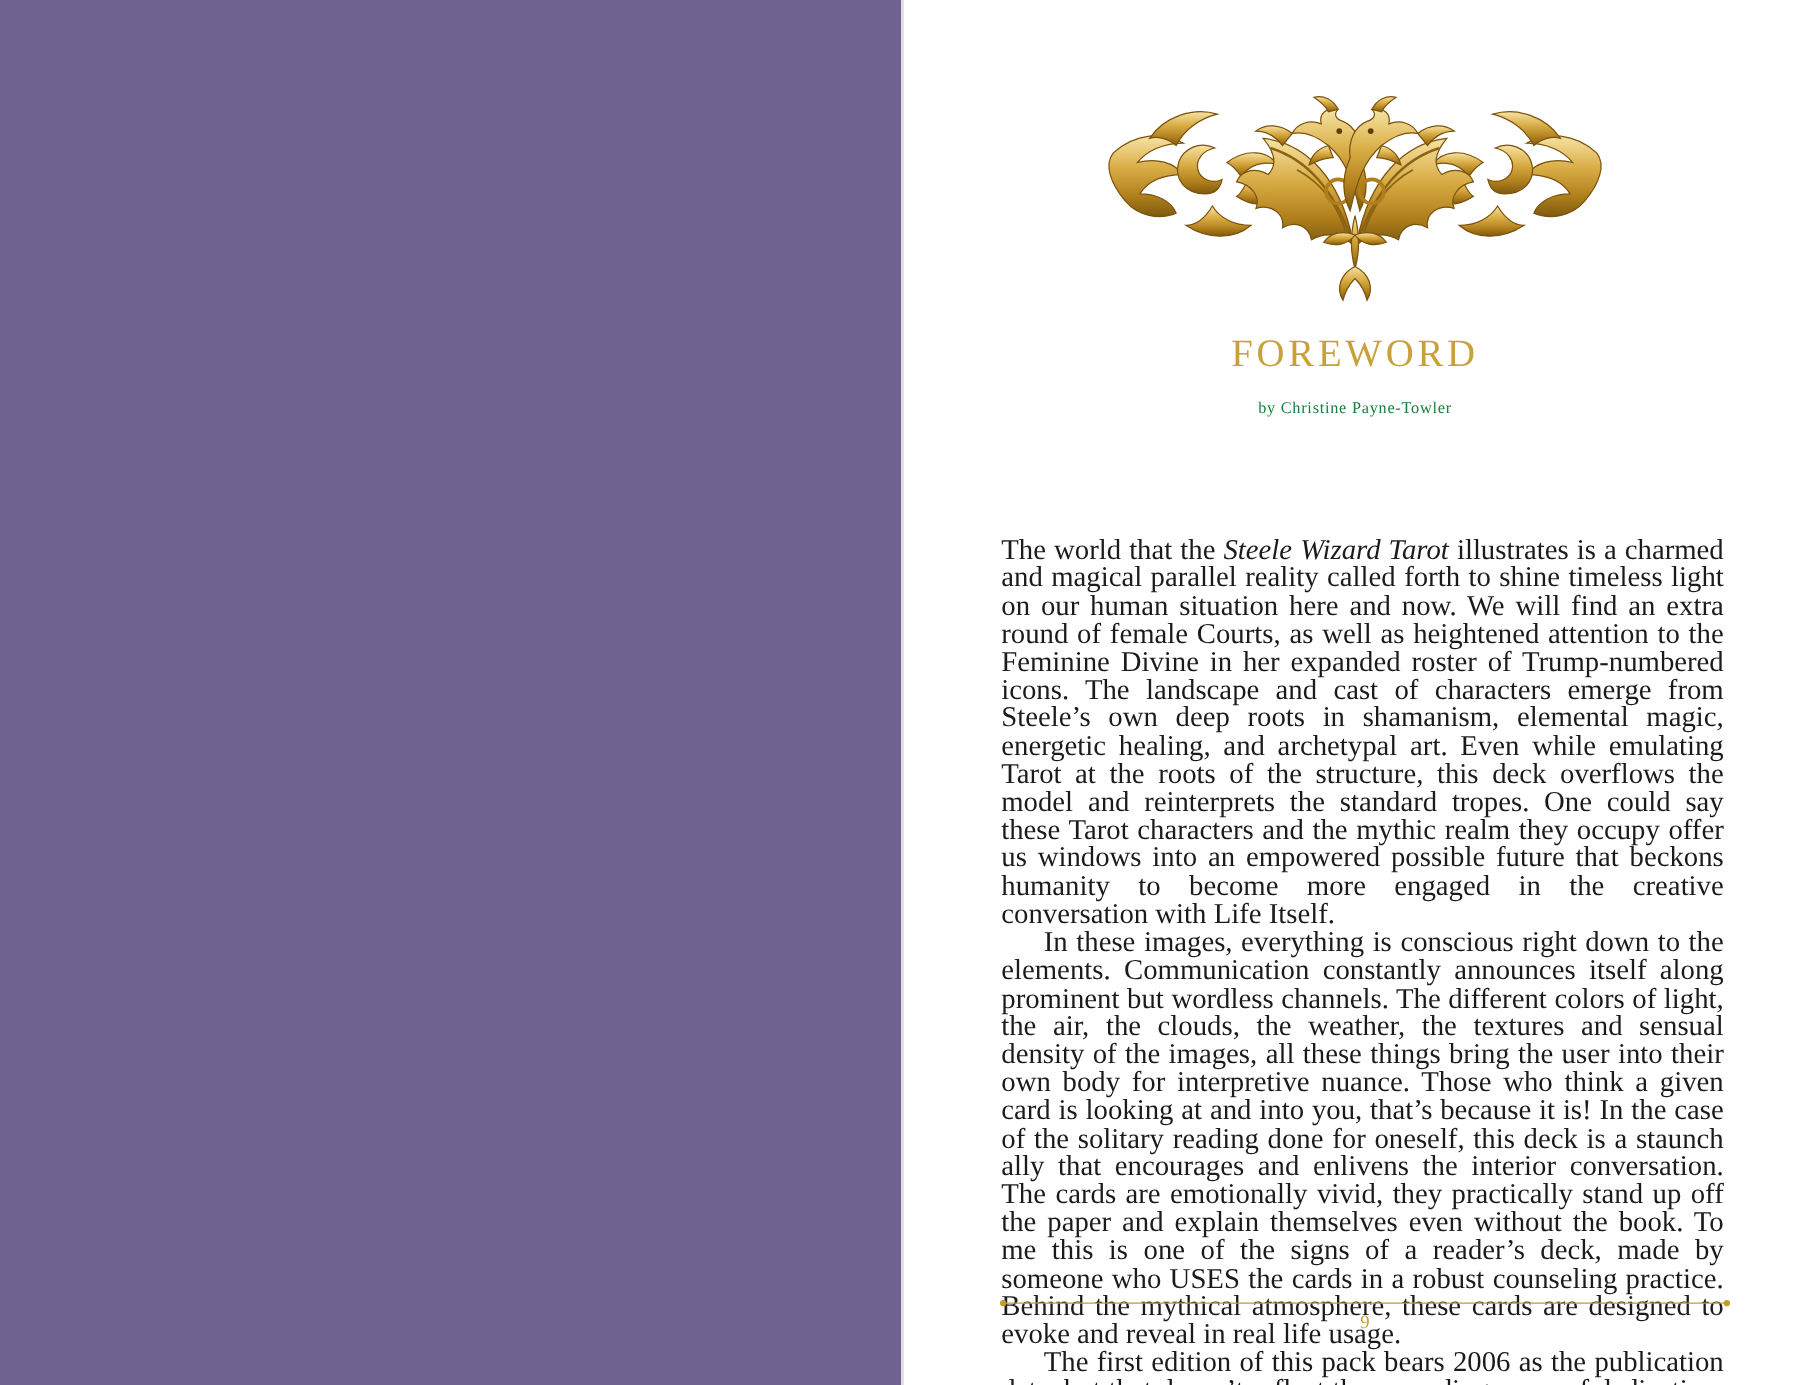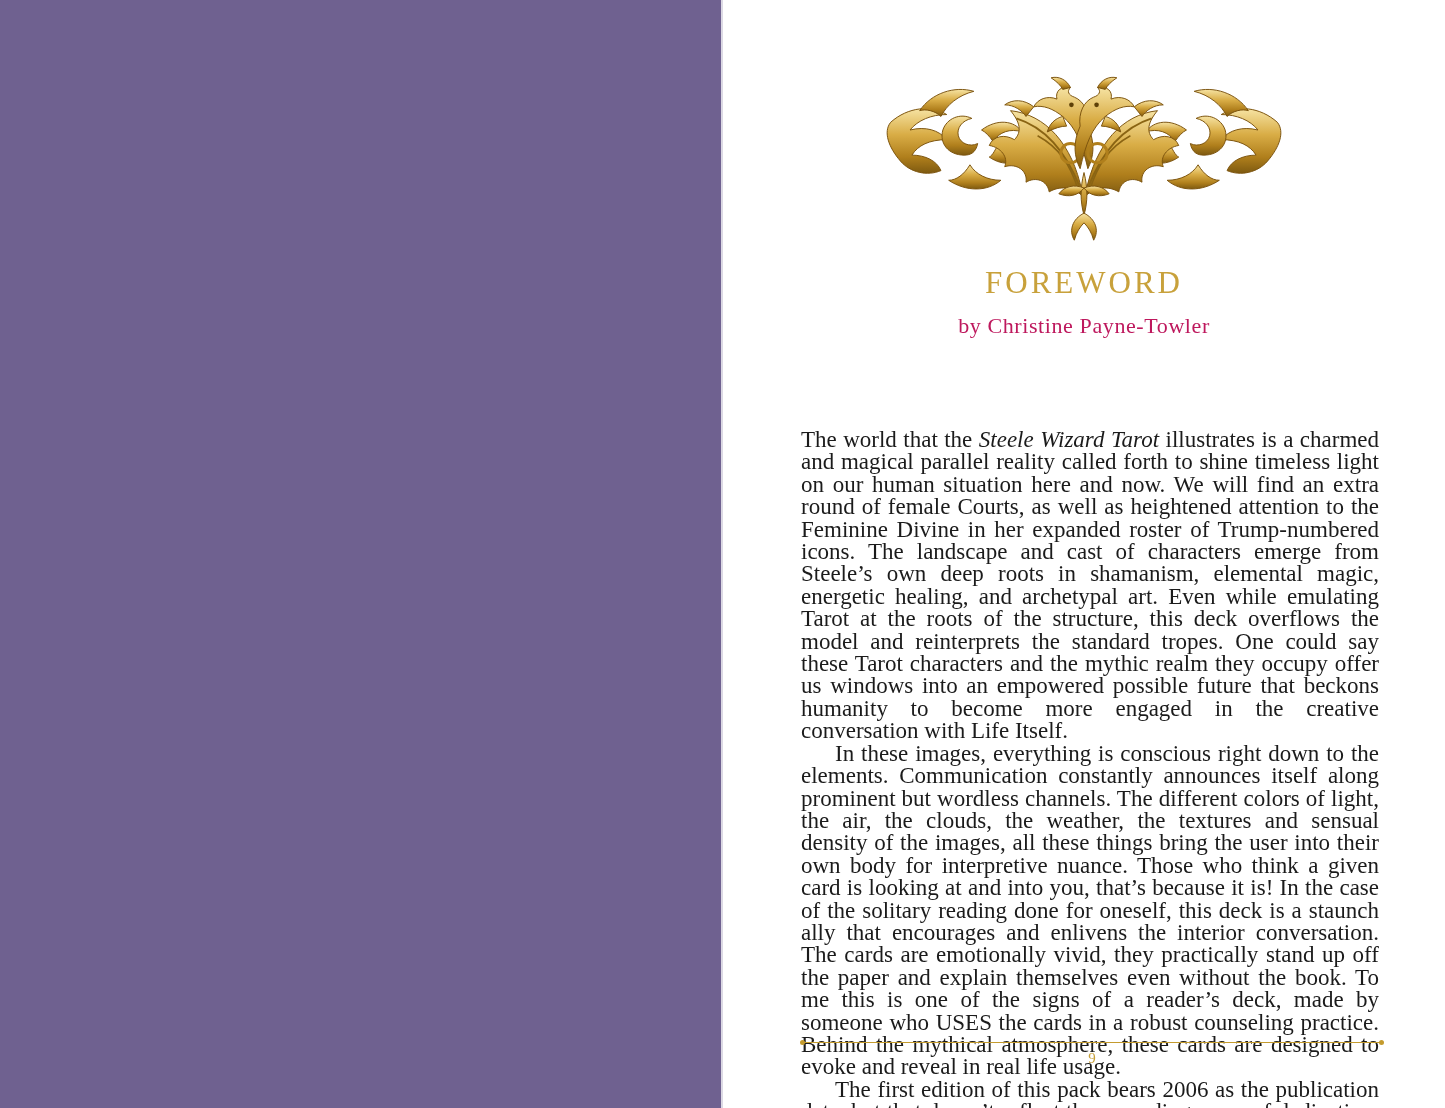--- a/index.html
+++ b/index.html
@@ -25,22 +25,22 @@
     margin: 20px 0 0 0;
     text-align: center;
     font-size: 31px; line-height: 34px;
     font-weight: normal;
     color: #c8a13b;
     letter-spacing: 3px;
   }
   .byline {
     margin-top: 15px;
     text-align: center;
-    font-size: 22px; line-height: 22px;
-    color: #be185d;
+    font-size: 13px; line-height: 22px;
+    color: #15803d;
     letter-spacing: 0.6px;
   }
   .body-text {
     width: 578px;
     margin: 92px 0 0 78px;
     font-size: 23px;
     line-height: 22.4px;
     text-align: justify;
     color: #1b1b1b;
   }

